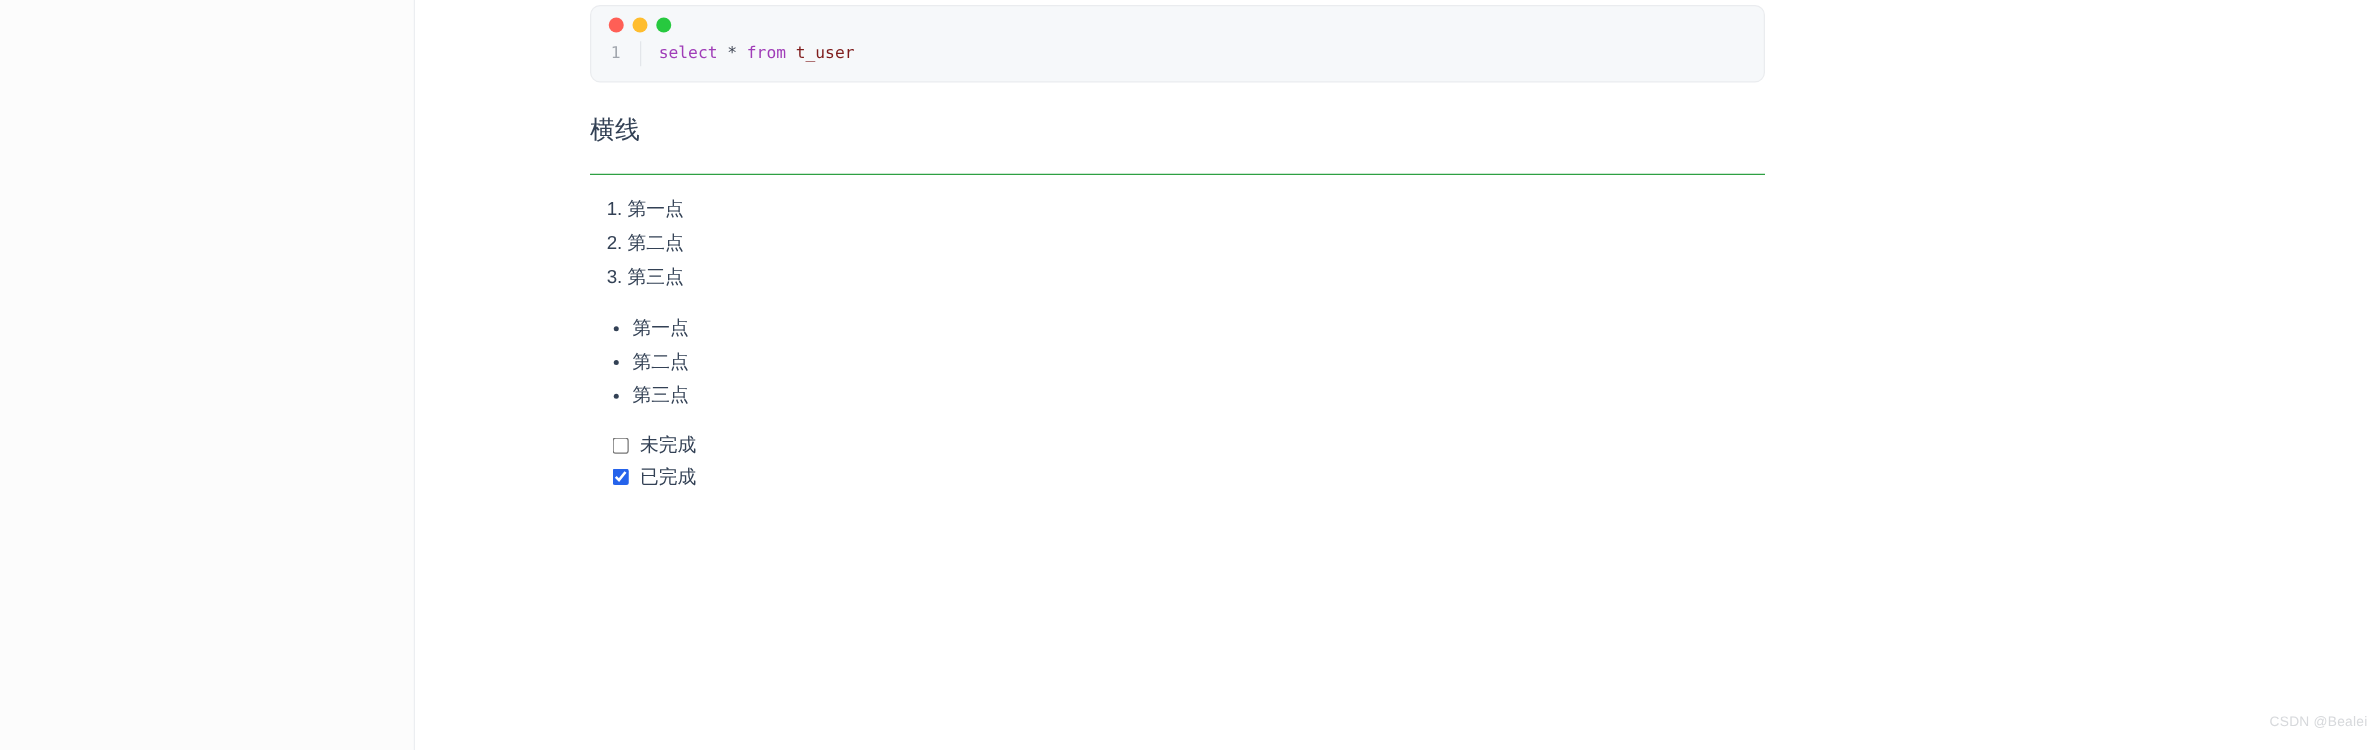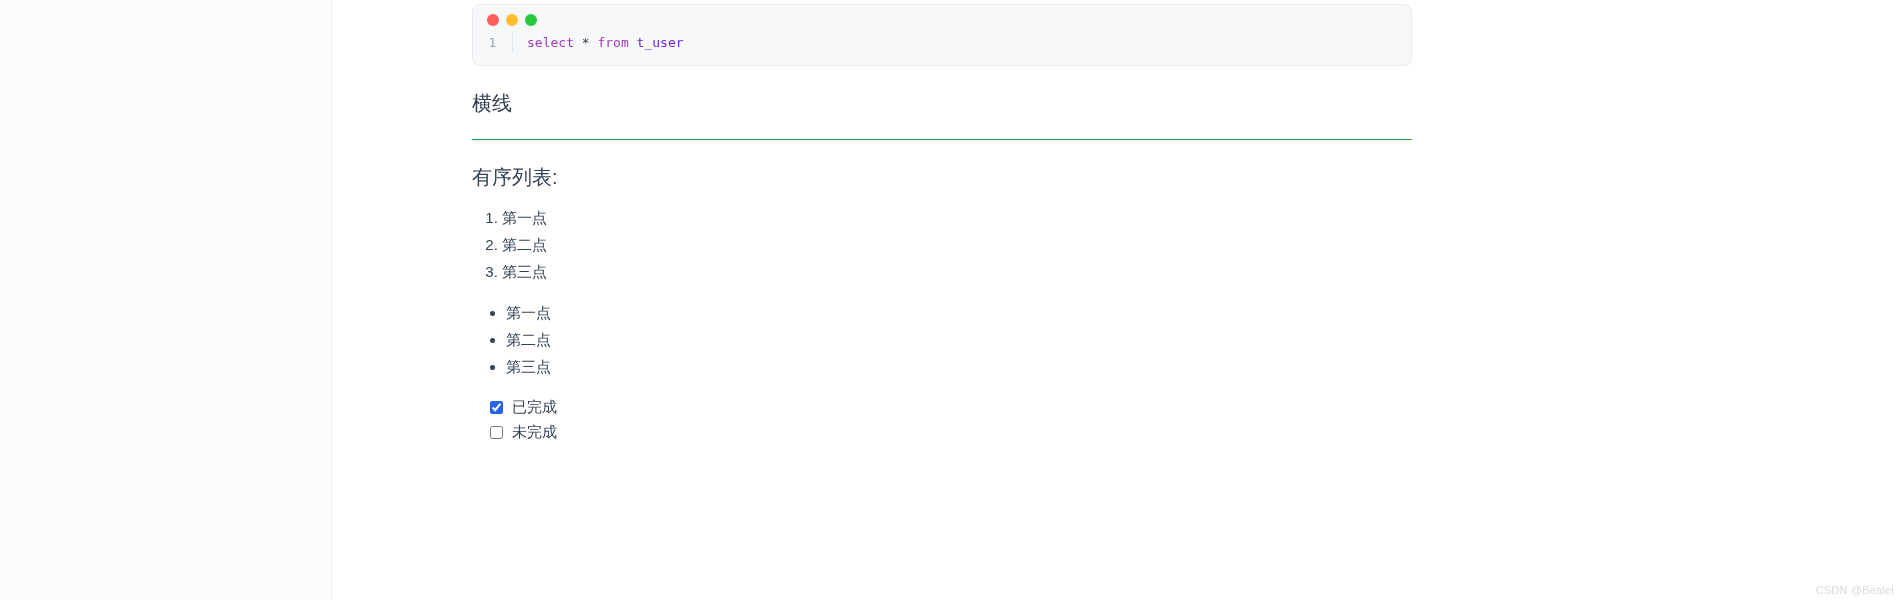--- a/index.html
+++ b/index.html
@@ -70,21 +70,21 @@
       color: #a0a5ad;
       border-right: 1px solid #e3e6ea;
       user-select: none;
     }
     .code-line {
       padding-left: 14px;
       color: #3a4150;
     }
     .kw { color: #a03db8; text-align: right; }
     .star { color: #3a4150; }
-    .tbl { color: #6d28d9; }
+    .tbl { color: #7f1d1d; }
 
     
     .section-label {
       margin-top: 24px;
       font-size: 20px;
       color: #334155;
     }
     hr.rule {
       border: none;
       border-top: 1px solid #2ea043;
@@ -130,21 +130,21 @@
     }
     .task-item input[type="checkbox"] {
       width: 13px;
       height: 13px;
       accent-color: #2563eb;
     }
 
     .watermark {
       position: absolute;
       right: 6px;
-      bottom: 4px;
+      bottom: 16px;
       font-size: 11px;
       color: #d7d9dc;
       letter-spacing: 0.2px;
     }
   </style>
 </head>
 <body>
 
 <div class="page">
   <aside class="sidebar"></aside>
@@ -168,41 +168,40 @@
             <span class="kw">from</span>
             <span> </span>
             <span class="tbl">t_user</span>
           </div>
         </div>
       </div>
 
       <p class="section-label">横线</p>
       <hr class="rule">
 
-      <p class="section-label">有序列表:</p>
       <ol class="ord">
         <li>第一点</li>
         <li>第二点</li>
         <li>第三点</li>
       </ol>
 
       <ul class="unord">
         <li>第一点</li>
         <li>第二点</li>
         <li>第三点</li>
       </ul>
 
       <div class="task-list">
         <div class="task-item">
+          <input type="checkbox" style="">
+          <span>未完成</span>
+        </div>
+        <div class="task-item">
           <input type="checkbox" checked="checked" style="">
           <span>已完成</span>
-        </div>
-        <div class="task-item">
-          <input type="checkbox" style="">
-          <span>未完成</span>
         </div>
       </div>
 
     </div>
 
     <div class="watermark">CSDN @Bealei</div>
   </main>
 </div>
 
 </body></html>

